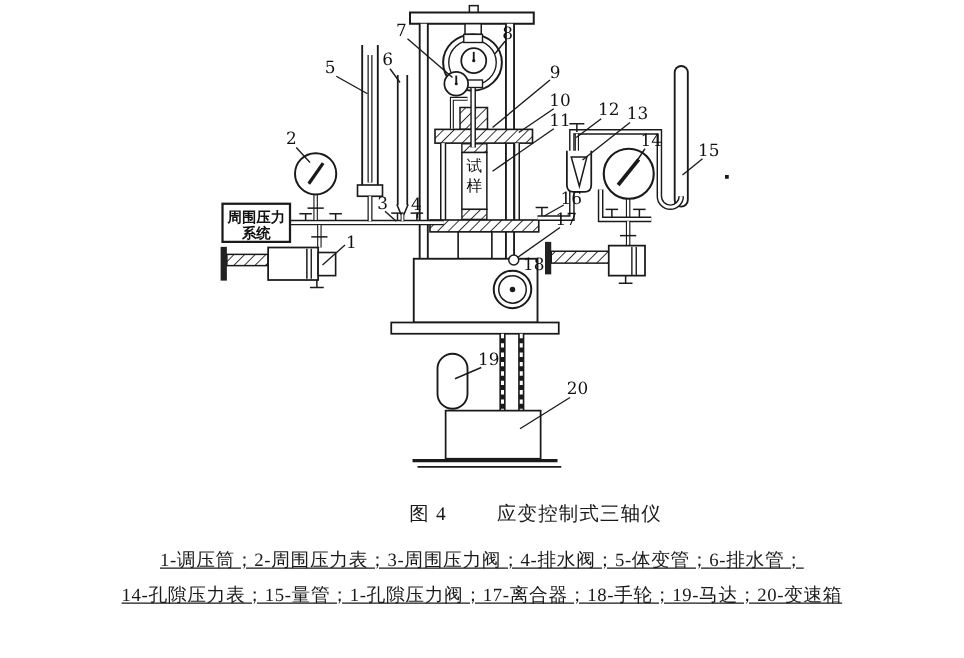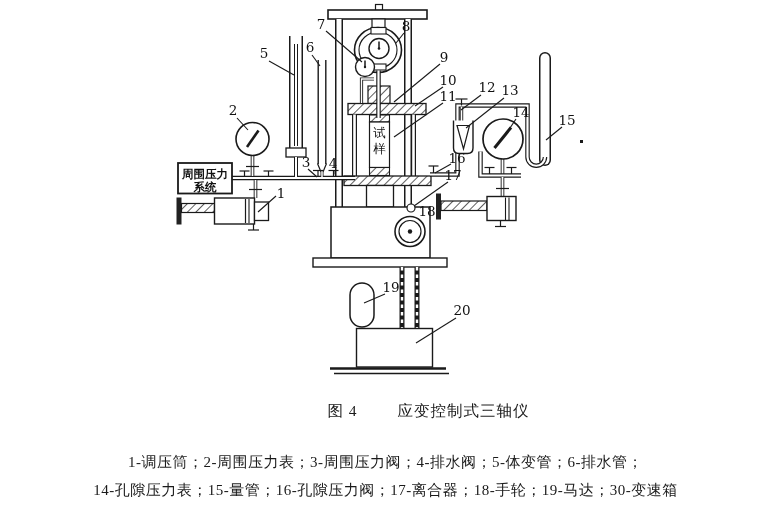--- a/index.html
+++ b/index.html
@@ -7,23 +7,23 @@
         font-family:"Liberation Serif", serif;color:#1a1a1a;}
   #diagram-svg{position:absolute;left:0;top:0;}
   .pb{fill:none;stroke:#1a1a1a;}
   .pw{fill:none;stroke:#ffffff;}
   .ln{stroke:#1a1a1a;fill:none;}
   .shape{fill:#ffffff;stroke:#1a1a1a;}
   .solid{fill:#222222;stroke:none;}
   text.part{font-family:"DejaVu Serif", serif;font-size:13.5px;fill:#111;text-anchor:middle;}
   text.cjk{font-family:"Liberation Serif", serif;fill:#111;text-anchor:middle;}
   .caption{position:absolute;top:401px;left:0;right:0;text-align:center;}
-  .fig-line{font-size:15.5px;letter-spacing:1px;padding-left:86px;height:26px;margin-bottom:22px;}
+  .fig-line{font-size:15.5px;letter-spacing:1px;padding-left:86px;height:26px;margin-bottom:9px;}
   .fig-gap{display:inline-block;width:40px;}
-  .legend-line{font-size:15px;letter-spacing:0.5px;line-height:27.5px;white-space:nowrap;}
+  .legend-line{font-size:15px;letter-spacing:0.5px;line-height:27.5px;white-space:nowrap;text-decoration:underline;}
 </style>
 </head>
 <body>
 
 <div id="page">
 
 <svg id="diagram-svg" width="771" height="398" viewBox="0 0 771 398">
   <defs>
     <pattern id="hatch" patternUnits="userSpaceOnUse" width="6" height="6" patternTransform="rotate(45)">
       <rect width="6" height="6" fill="#ffffff"></rect>
@@ -233,16 +233,16 @@
     <text class="part" x="391" y="292">19</text>
     <text class="part" x="462" y="315">20</text>
   </g>
 </svg>
 
   <div class="caption">
     <div class="fig-line">
       <span>图 4</span><span class="fig-gap"></span><span>应变控制式三轴仪</span>
     </div>
     <div class="legend-line">1-调压筒；2-周围压力表；3-周围压力阀；4-排水阀；5-体变管；6-排水管；</div>
-    <div class="legend-line">14-孔隙压力表；15-量管；16-孔隙压力阀；17-离合器；18-手轮；19-马达；30-变速箱</div>
+    <div class="legend-line">14-孔隙压力表；15-量管；1-孔隙压力阀；17-离合器；18-手轮；19-马达；20-变速箱</div>
   </div>
 
 </div>
 
 </body></html>

